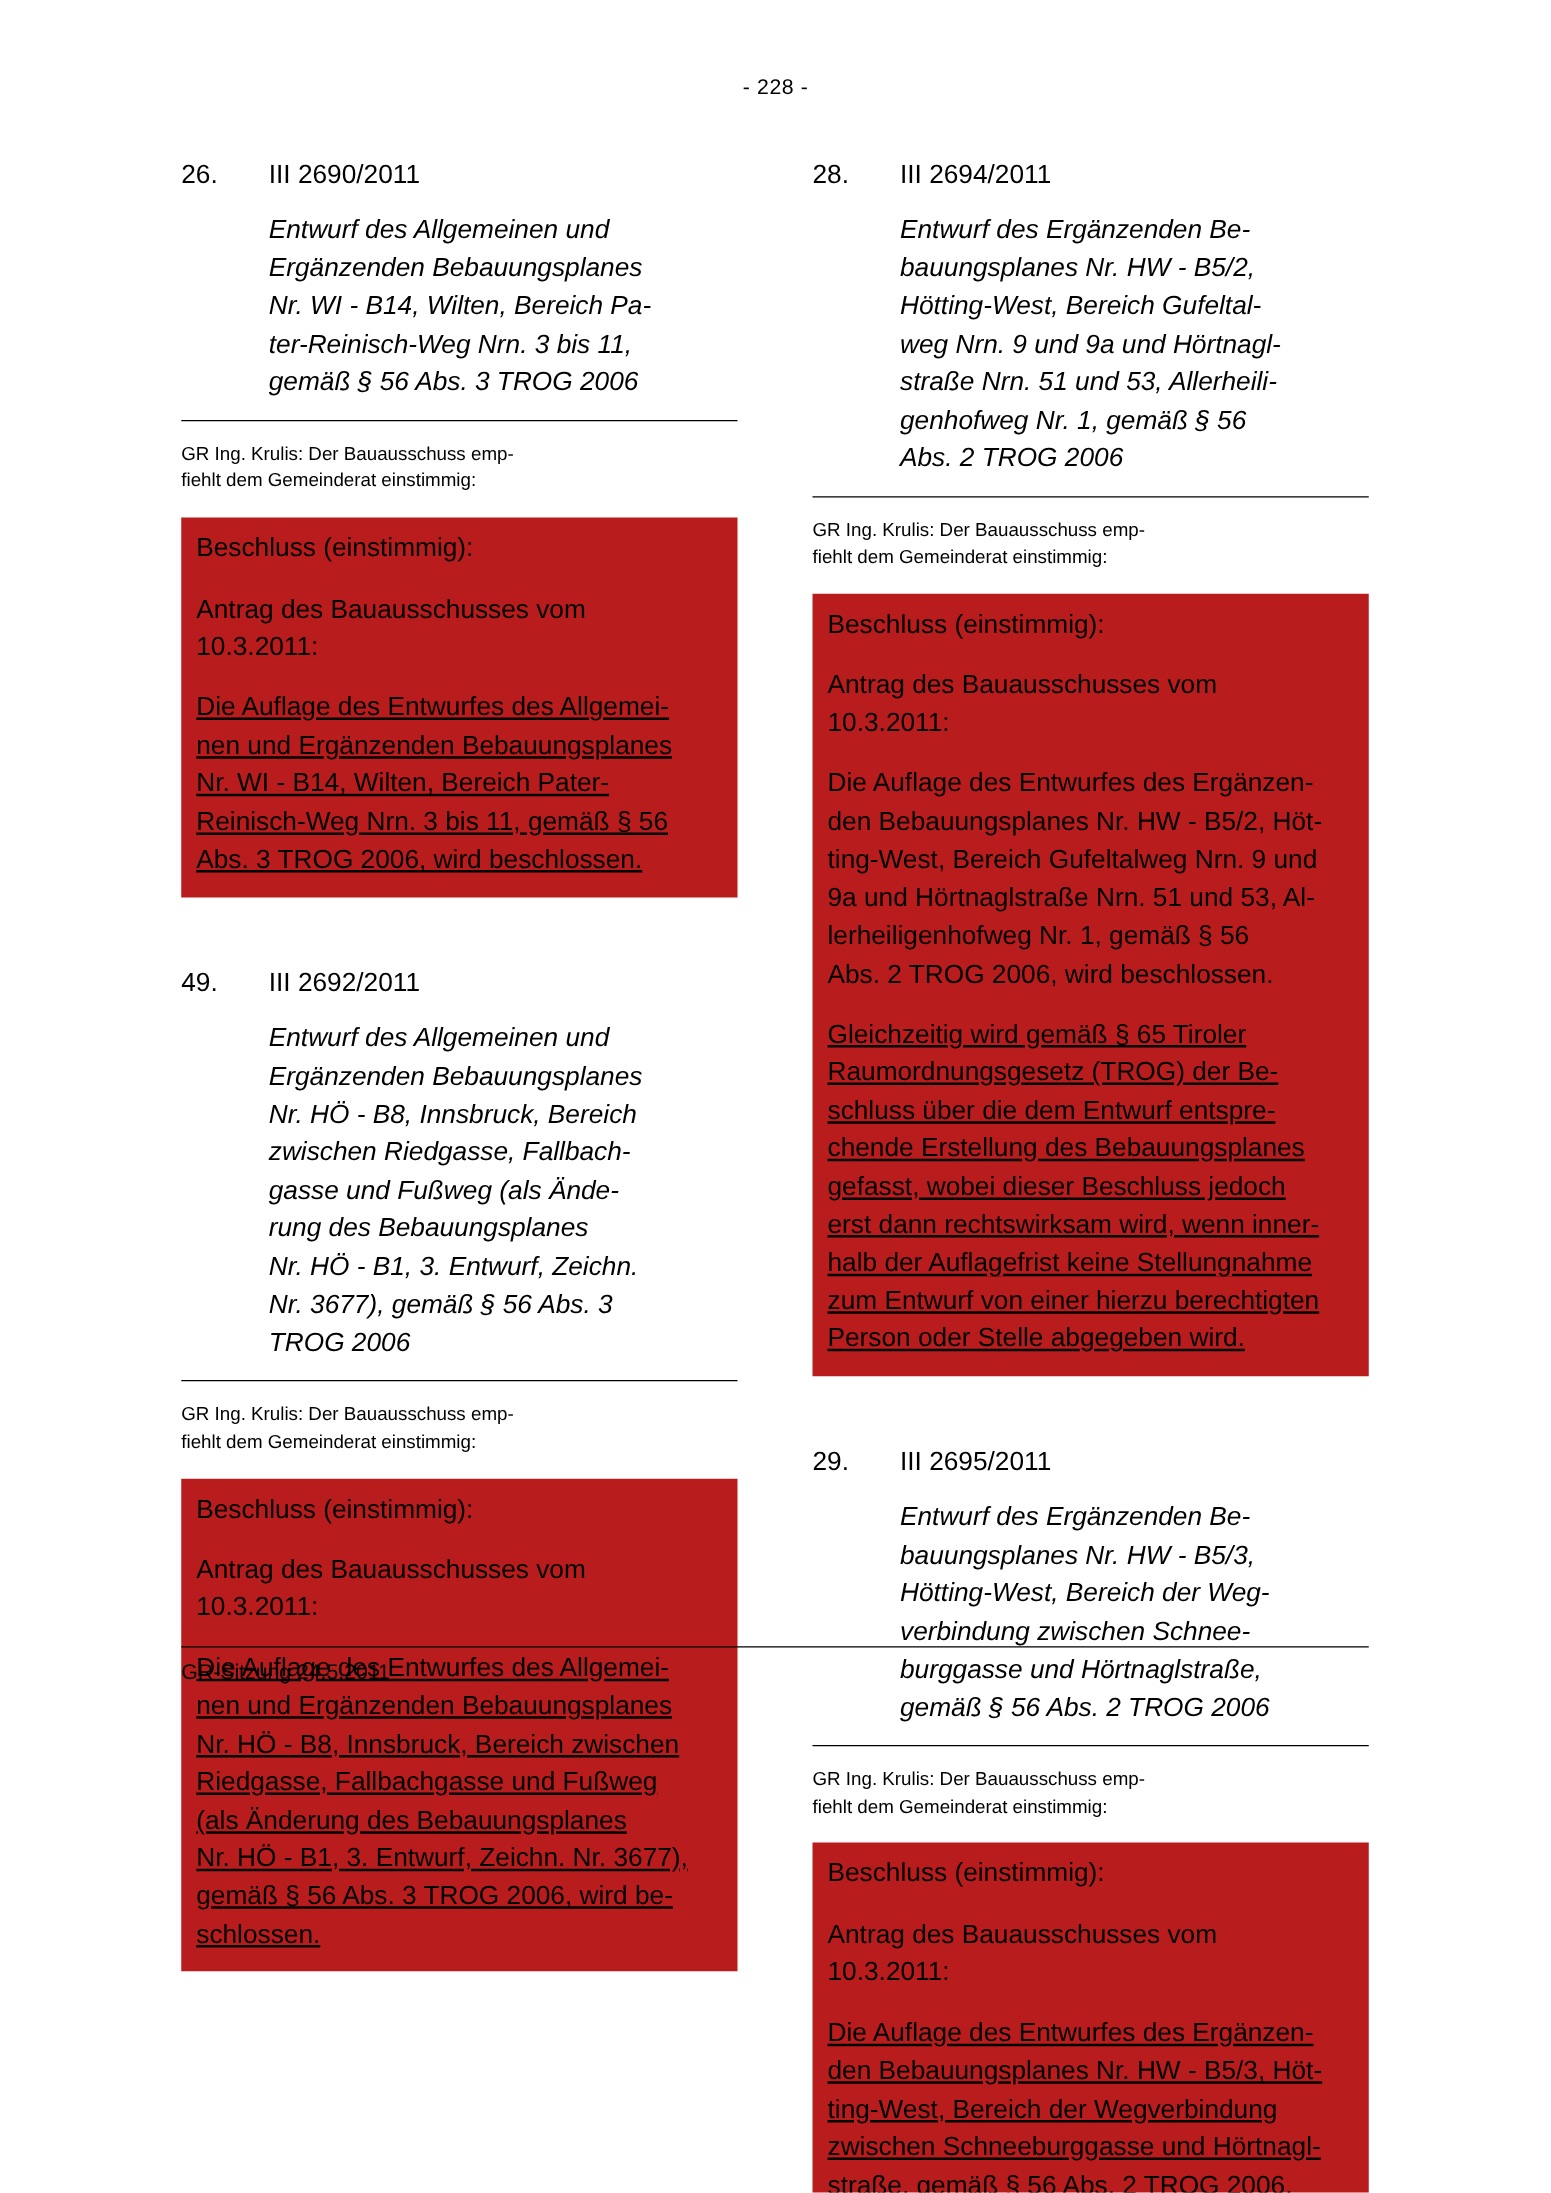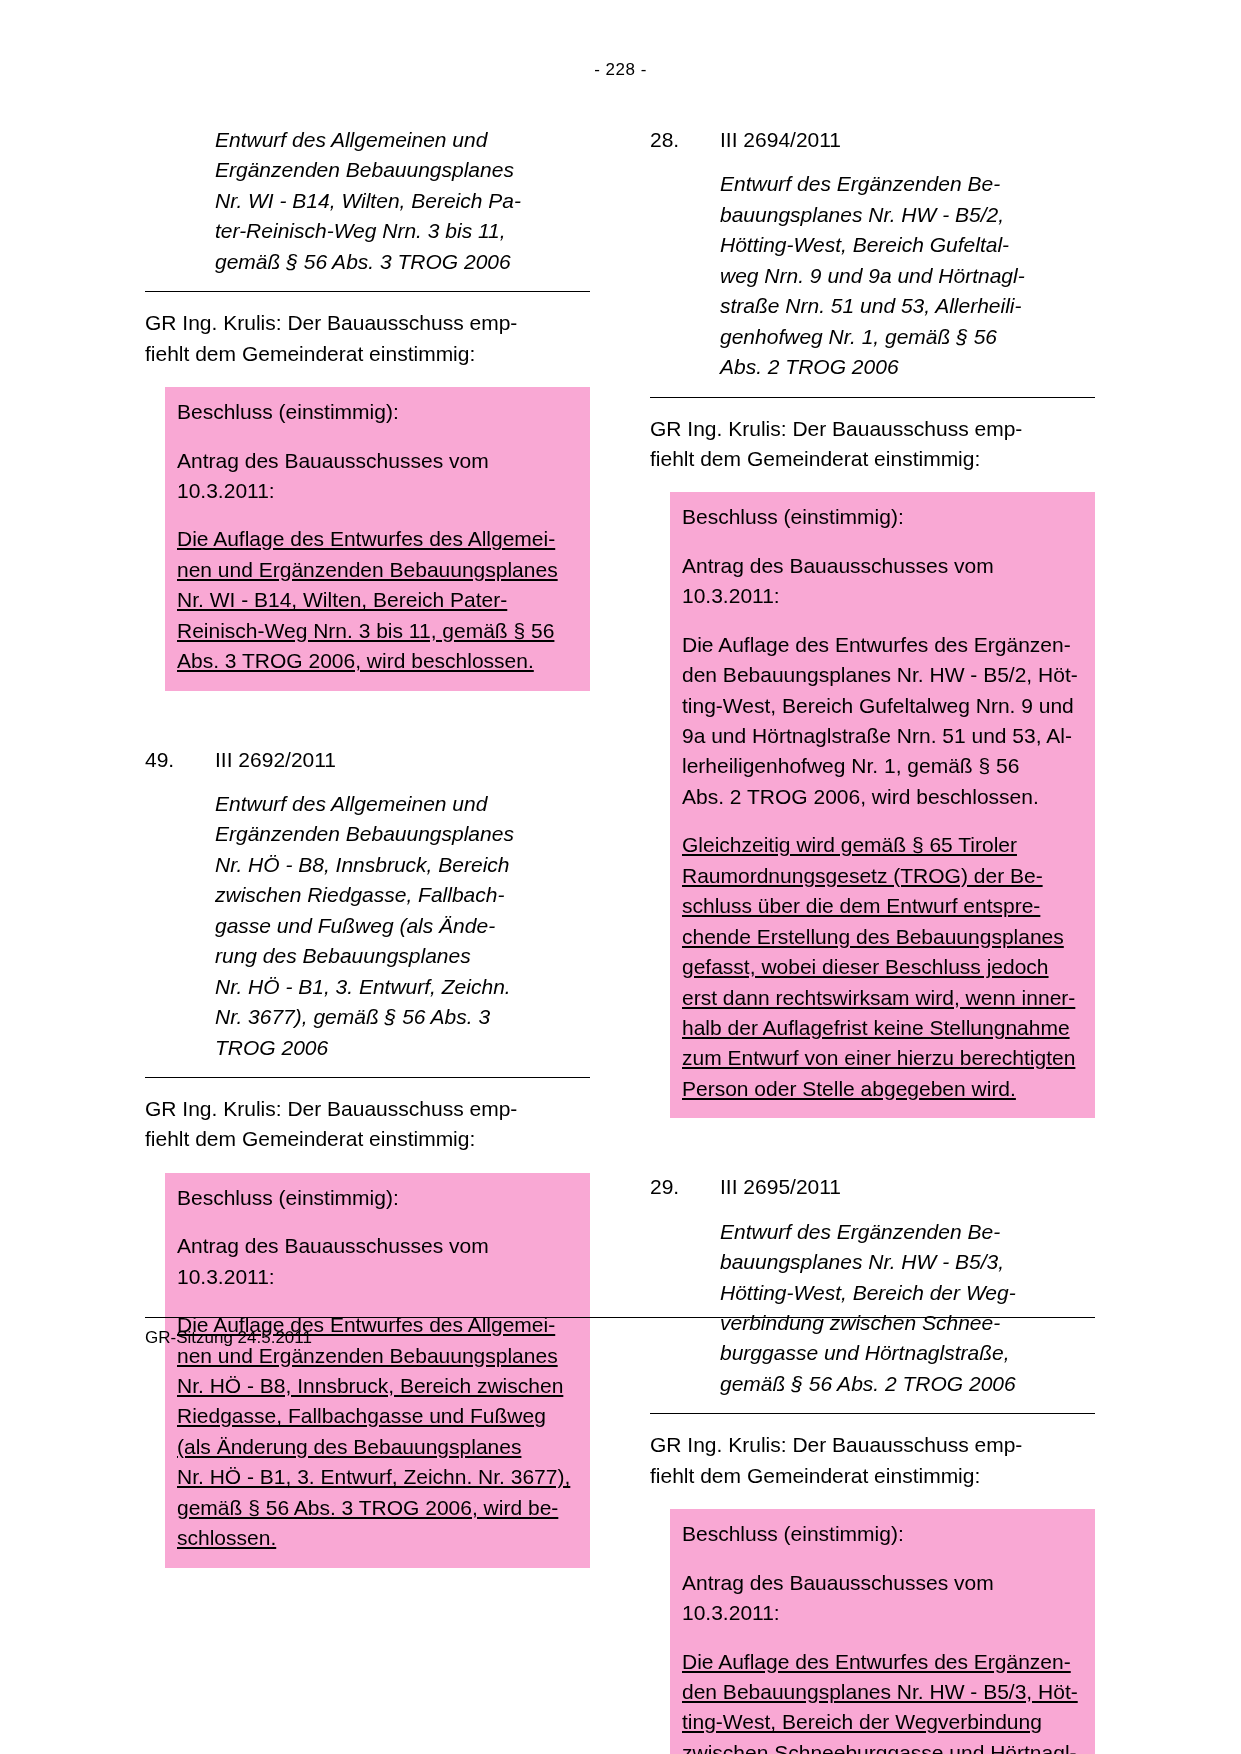--- a/index.html
+++ b/index.html
@@ -64,31 +64,30 @@
     white-space: pre-line;
     font-style: italic;
   }
   .rule {
     border: 0;
     border-top: 1px solid #000;
     margin: 14px 0 16px 0;
     width: 100%;
   }
   .recommend {
-    font-size: 21px;
+    font-size: 15px;
     line-height: 1.45;
     white-space: pre-line;
     margin-bottom: 18px;
   }
   .shaded {
-    background: #f9a8d4;
+    background: #b91c1c;
     padding: 10px 12px 14px 12px;
     font-size: 21px;
     line-height: 1.45;
-    margin-left: 20px;
   }
   .shaded p {
     margin: 0 0 18px 0;
     white-space: pre-line;
   }
   .shaded p:last-child {
     margin-bottom: 0;
     text-decoration: underline;
   }
   .block-gap {
@@ -114,20 +113,24 @@
 
 <div class="page">
 
   <div class="page-number">- 228 -</div>
 
   <div class="columns">
 
     <div class="column">
 
       <div>
+        <div class="item-head">
+          <div class="item-num">26.</div>
+          <div class="item-code">III 2690/2011</div>
+        </div>
         <div class="item-title">Entwurf des Allgemeinen und
 Ergänzenden Bebauungsplanes
 Nr. WI - B14, Wilten, Bereich Pa-
 ter-Reinisch-Weg Nrn. 3 bis 11,
 gemäß § 56 Abs. 3 TROG 2006</div>
         <hr class="rule">
         <div class="recommend">GR Ing. Krulis: Der Bauausschuss emp-
 fiehlt dem Gemeinderat einstimmig:</div>
         <div class="shaded">
           <p>Beschluss (einstimmig):</p>

